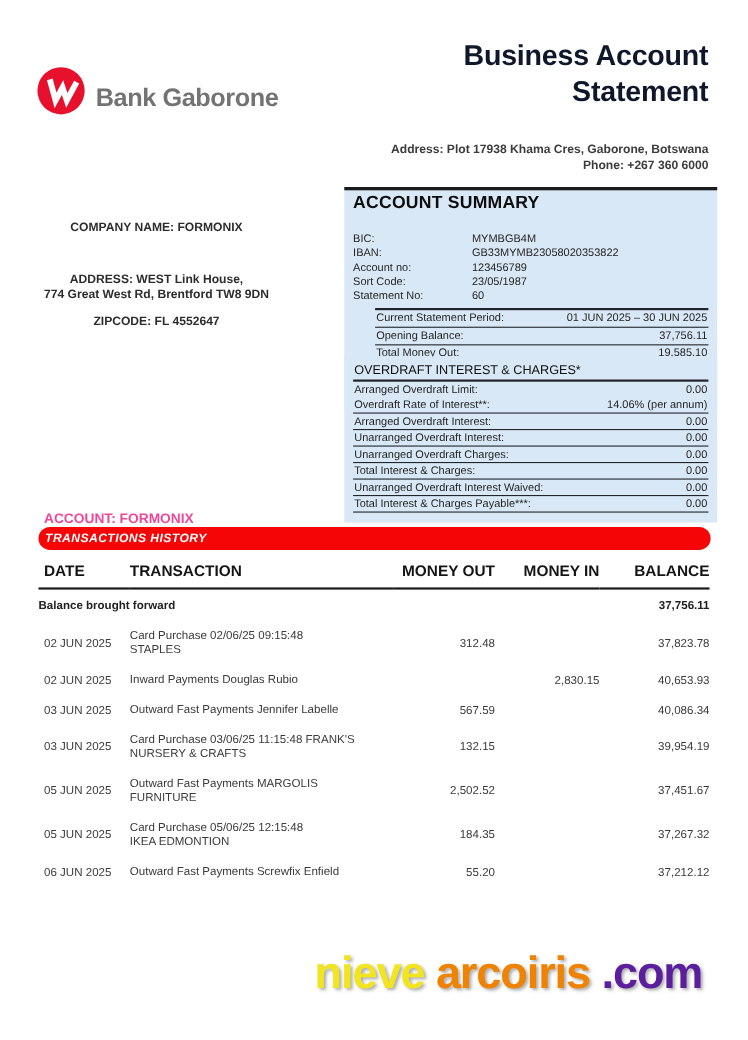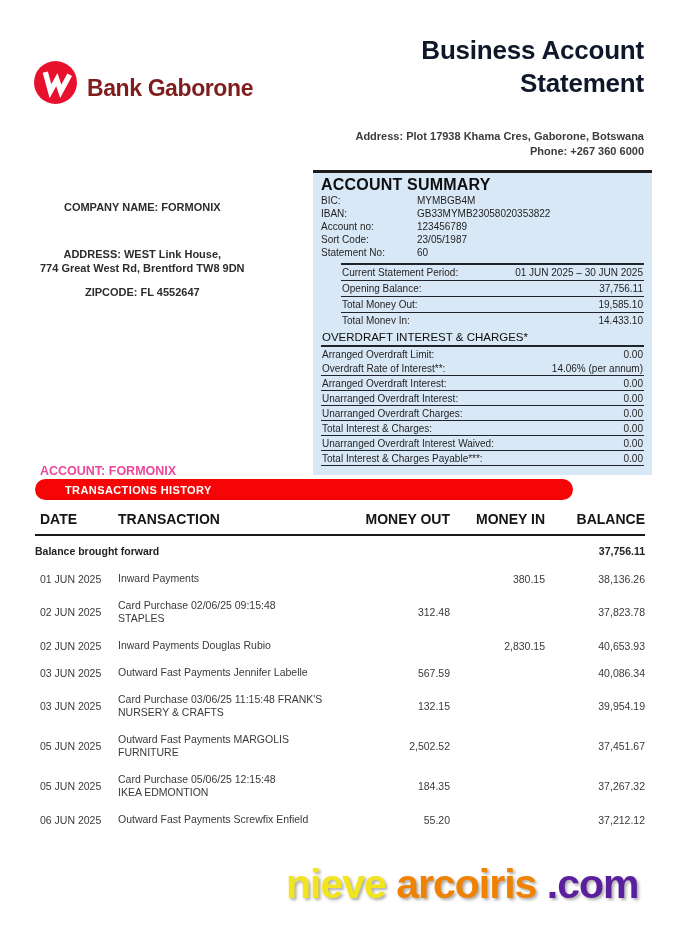--- a/index.html
+++ b/index.html
@@ -24,41 +24,41 @@
   .company { position:absolute; left:40px; top:200px; font-size:11px; font-weight:bold;
              color:#2d2d2d; line-height:14px;text-align:center; }
   .company .addr { margin-top:33px; }
   .company .zip  { margin-top:10px; }
 
   
   .panel { position:absolute; left:313px; width:339px; background:#d9e8f6; }
   .panel-summary  { top:170px; border-top:3px solid #1b1b1b; padding:3px 8px 10px; }
   .panel-overdraft{ top:324px; padding:7px 8px 9px; }
 
-  .summary-title { font-size:16px; font-weight:bold; color:#0e0e0e; letter-spacing:0.2px; margin-bottom:0;}
+  .summary-title { font-size:16px; font-weight:bold; color:#0e0e0e; letter-spacing:0.2px; margin-bottom:17px;}
   .info-row  { display:flex; font-size:10px; color:#1f1f1f; line-height:13px; }
-  .info-label{ width:96px; flex:none; }
+  .info-label{ width:108px; flex:none; }
 
   .data-rows { margin-top:4px; border-bottom:1.5px solid #21242b;margin-left:20px; }
   .data-row  { display:flex; justify-content:space-between; font-size:10px; color:#1f1f1f;
                padding:2px 1px; border-top:1.5px solid #21242b; }
   .data-row:first-of-type { border-top:2.5px solid #21242b; }
 
   .od-title { font-size:11.5px; font-weight:normal; color:#0e0e0e;
               border-bottom:2px solid #21242b; padding:0 1px 2px; }
   .od-rows div.od-row:first-of-type { border-bottom:none; }
   .od-row { display:flex; justify-content:space-between; font-size:10px; color:#1f1f1f;
             padding:1.5px 1px; border-bottom:1.5px solid #21242b; }
 
   
   .account-line { position:absolute; left:40px; top:464px; font-size:12.5px; font-weight:bold; color:#ec4899; }
 
-  .banner { position:absolute; left:35px; top:479px; width:538px; height:21px;
+  .banner { position:absolute; left:35px; top:479px; width:611px; height:21px;
             border-radius:11px; color:#fff; font-size:11px; font-weight:bold;
-            line-height:22px; padding-left:30px; letter-spacing:0.4px; }
+            line-height:22px; padding-left:6px; letter-spacing:0.4px;font-style:italic; }
 
   table.tx { position:absolute; left:35px; top:506px; width:610px;
              border-collapse:collapse; table-layout:fixed; }
   .tx col.c-date  { width:83px; }
   .tx col.c-desc  { width:240px; }
   .tx col.c-out   { width:92px; }
   .tx col.c-in    { width:95px; }
   .tx col.c-bal   { width:100px; }
   .tx th { font-size:14px; font-weight:bold; color:#141414; text-align:left;
            padding:5px 0 7px; border-bottom:2.5px solid #1a1a1a; }
@@ -74,21 +74,21 @@
                letter-spacing:-1px; text-shadow:2px 2px 3px rgba(70,70,70,0.45); white-space:nowrap; }
 </style>
 </head>
 <body>
 
 <div class="logo-row">
   <svg class="logo-mark" viewBox="0 0 44 44">
     <circle cx="22" cy="22" r="21" style="fill: rgb(232, 17, 45);"></circle>
     <path d="M11 13 L18 31 L23 19 L28 30 L35 13" stroke="#ffffff" stroke-width="5.2" fill="none" transform="rotate(6 22 22)"></path>
   </svg>
-  <span class="brand-name" style="color: #7f1d1d; margin-top: 12px;">Bank Gaborone</span>
+  <span class="brand-name" style="color: #737373; margin-top: 12px;">Bank Gaborone</span>
 </div>
 
 <div class="doc-title" style="color: #0f172a;">
   <div>Business Account</div>
   <div>Statement</div>
 </div>
 
 <div class="contact">
   <div>Address: Plot 17938 Khama Cres, Gaborone, Botswana</div>
   <div>Phone:  +267 360 6000</div>
@@ -233,27 +233,20 @@
   <tbody>
     <tr class="bbf">
       <td class="td-date" colspan="2">Balance brought forward</td>
       <td class="num"></td>
       <td class="num"></td>
       <td class="num">37,756.11</td>
     </tr>
   </tbody>
   <tbody>
 
-      <tr>
-        <td class="td-date">01 JUN 2025</td>
-        <td class="td-desc">Inward Payments</td>
-        <td class="num"></td>
-        <td class="num">380.15</td>
-        <td class="num">38,136.26</td>
-      </tr>
 
       <tr>
         <td class="td-date">02 JUN 2025</td>
         <td class="td-desc">Card Purchase 02/06/25 09:15:48
 STAPLES</td>
         <td class="num">312.48</td>
         <td class="num"></td>
         <td class="num">37,823.78</td>
       </tr>
 

